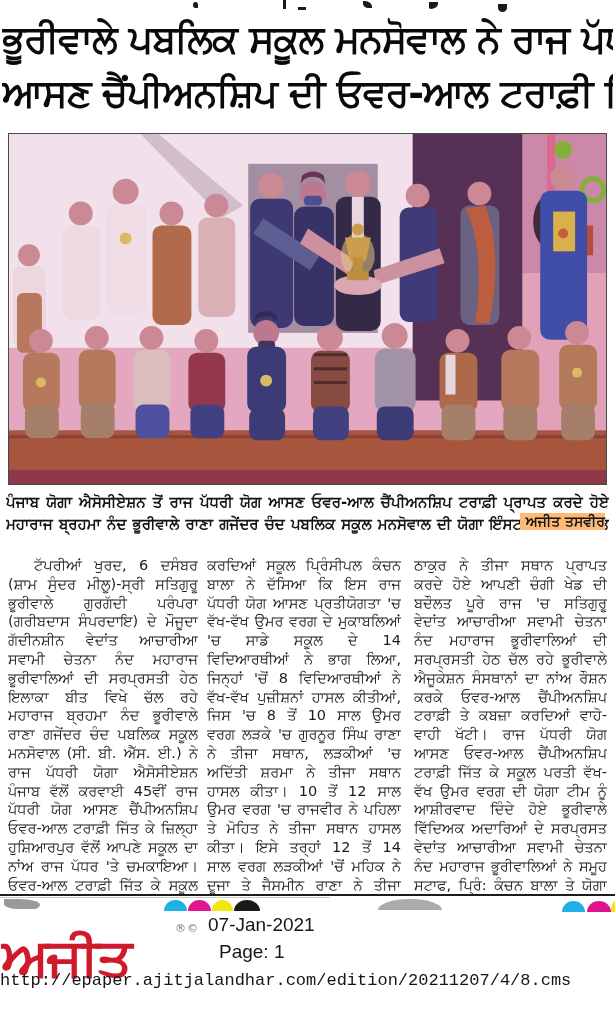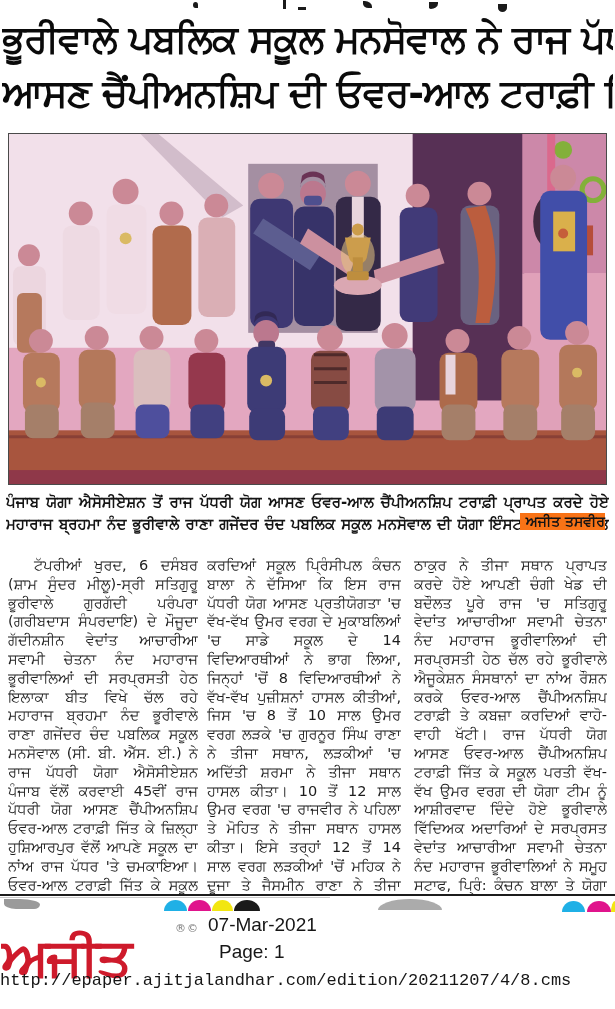--- a/index.html
+++ b/index.html
@@ -23,21 +23,21 @@
   }
   .photo svg{display:block;width:100%;height:100%;}
   
   .caption{
     position:absolute;left:6px;top:491px;width:603px;height:46px;
     font-size:15px;line-height:22px;font-weight:bold;color:#141414;
     text-align:justify;overflow:hidden;
   }
   .photo-credit{
     position:absolute;right:10px;top:513px;font-size:14px;font-weight:bold;color:#141414;
-    background:#f97316;padding-left:6px;
+    background:#fdba74;padding-left:6px;
   }
   
   .col{
     position:absolute;top:556px;height:340px;overflow:hidden;
     font-size:14.5px;line-height:18.8px;color:#1c1c1c;text-align:justify;
     word-spacing:1px;
   }
   .col-1{left:8px;width:190px;}
   .col-1 .coltext{text-indent:26px;}
   .col-2{left:207px;width:194px;}
@@ -214,15 +214,15 @@
 <div class="dome" style="left:188px;top:900px;width:23px;height:11px;background:#e0148c;"></div>
 <div class="dome" style="left:212px;top:900px;width:21px;height:11px;background:#f2e611;"></div>
 <div class="dome" style="left:234px;top:900px;width:26px;height:11px;background:#1a1a1a;"></div>
 <div class="dome" style="left:378px;top:899px;width:64px;height:11px;background:#ababab;"></div>
 <div class="dome" style="left:562px;top:901px;width:23px;height:11px;background:#1fb0e6;"></div>
 <div class="dome" style="left:587px;top:901px;width:24px;height:11px;background:#e0148c;"></div>
 <div class="dome" style="left:611px;top:901px;width:8px;height:11px;background:#f2e611;"></div>
 
 <div class="masthead" style="color:#ce1a2b;">ਅਜੀਤ</div>
 <div class="trademark">®©</div>
-<div class="pub-date">07-Mar-2021</div>
+<div class="pub-date">07-Jan-2021</div>
 <div class="page-num">Page: 1</div>
 <div class="page-url">http://epaper.ajitjalandhar.com/edition/20211207/4/8.cms</div>
 
 </body></html>

